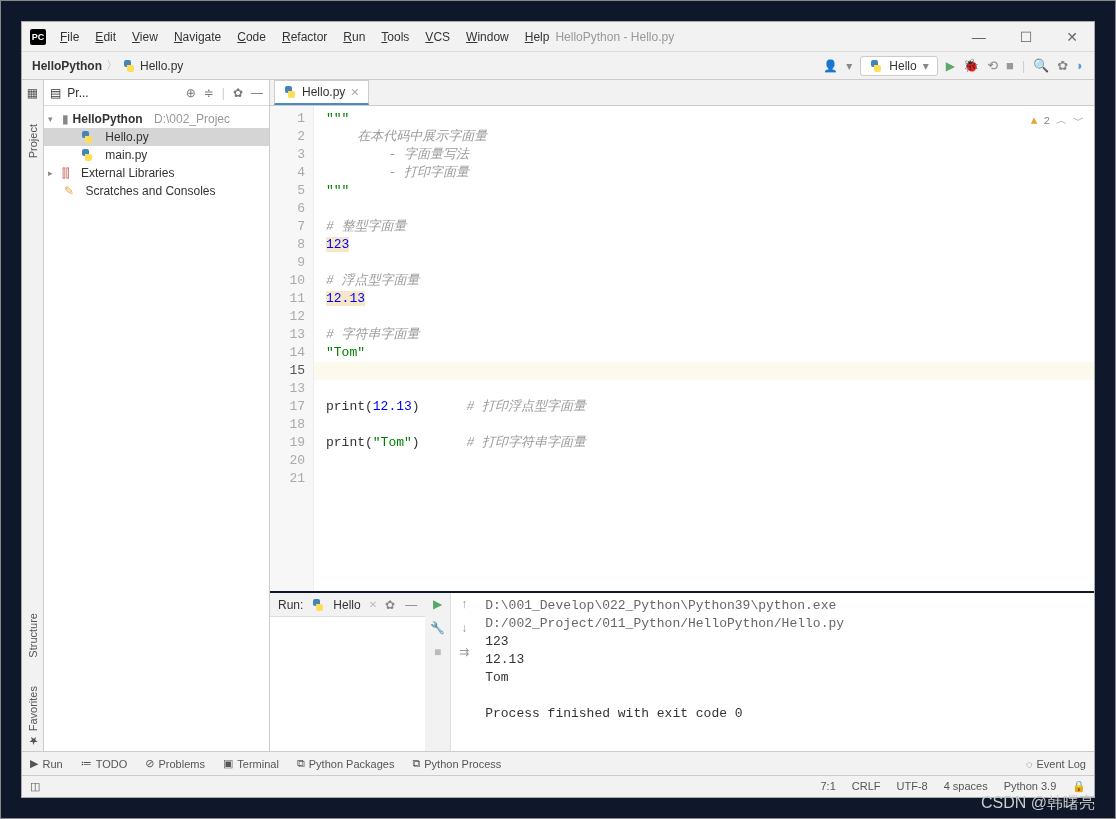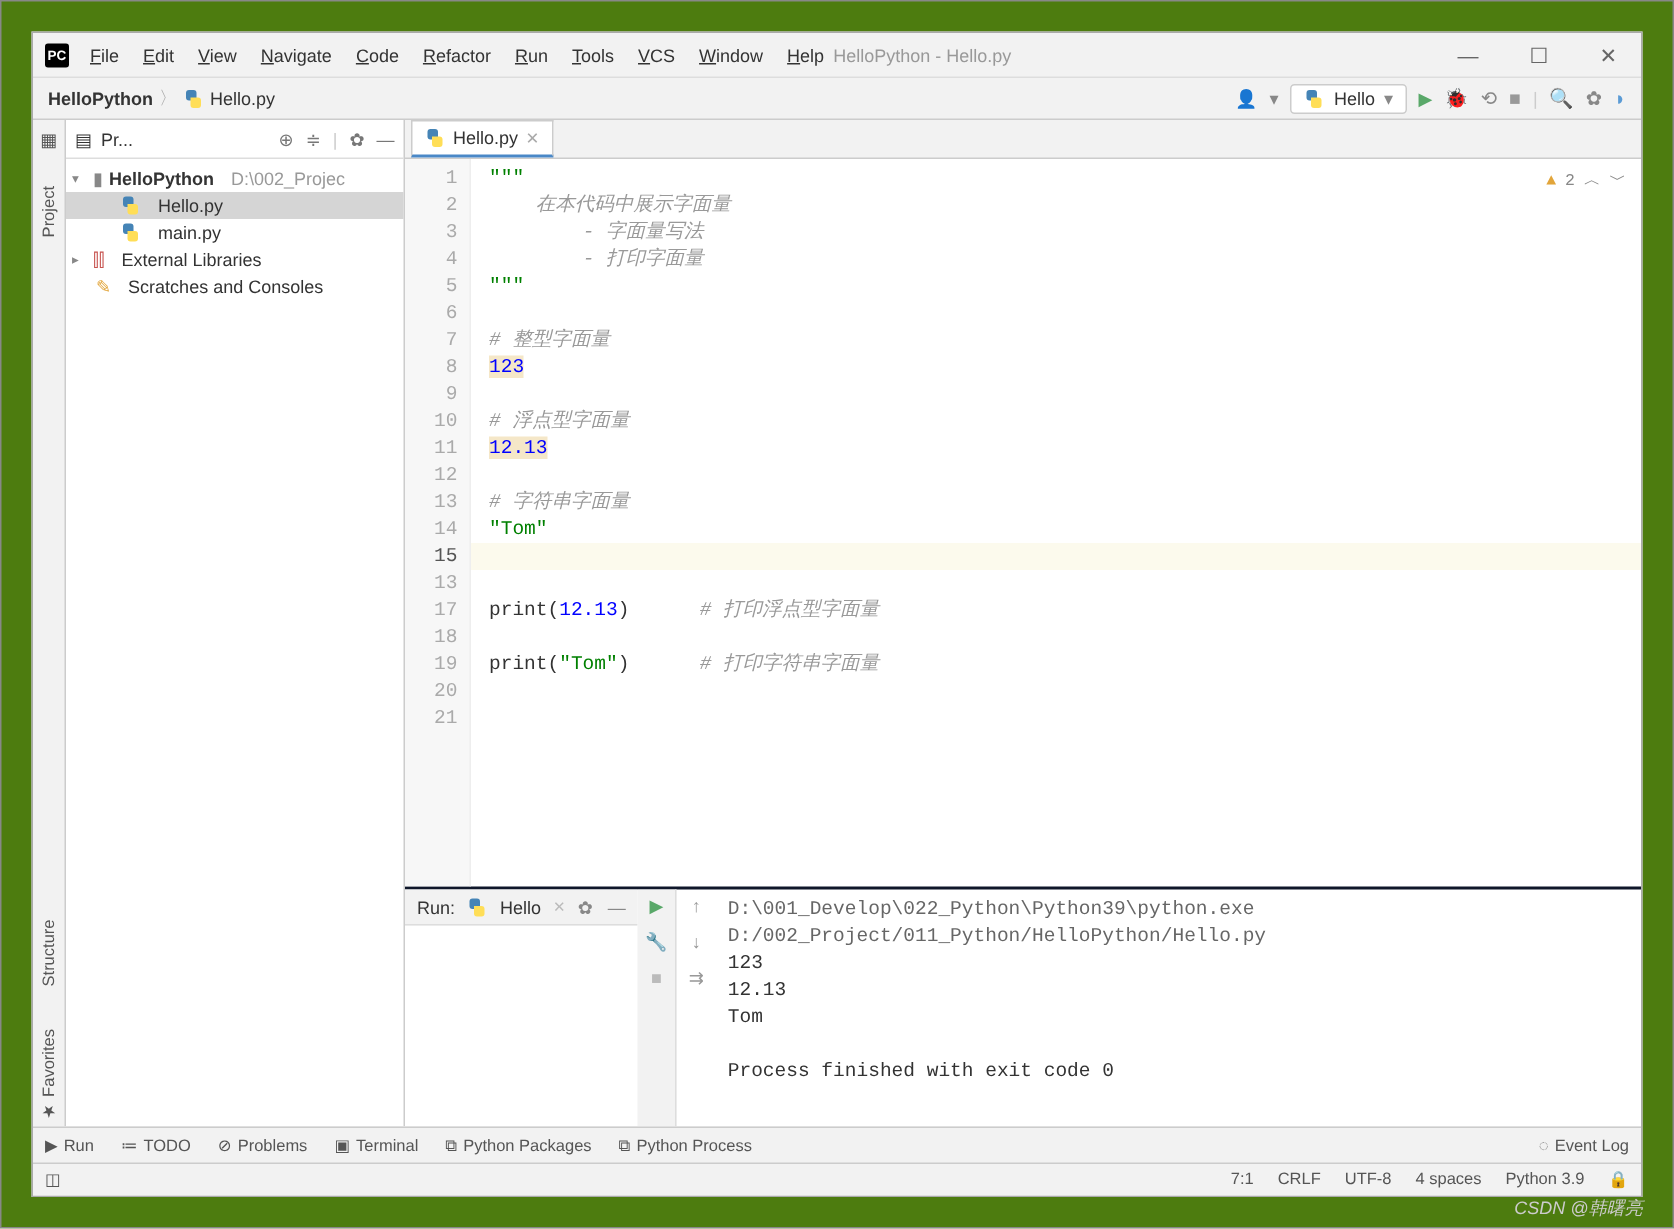--- a/index.html
+++ b/index.html
@@ -1,17 +1,17 @@
 <!DOCTYPE html>
 <html><head>
 <meta charset="utf-8">
 <style>
 * { box-sizing: border-box; margin: 0; padding: 0; }
 body { font-family: "Segoe UI", Arial, sans-serif; font-size: 12px; background: #fff; color: #333; }
-.window { width: 1116px; height: 819px; border: 1px solid #888; position: relative; background: #4d7c0f; box-shadow: 0 0 10px rgba(0,0,0,0.2); margin: 0 auto; }
+.window { width: 1116px; height: 819px; border: 1px solid #888; position: relative; background: #0f172a; box-shadow: 0 0 10px rgba(0,0,0,0.2); margin: 0 auto; }
 .inner { position: absolute; top: 20px; left: 20px; right: 20px; bottom: 20px; border: 1px solid #aaa; display: flex; flex-direction: column; background: #f2f2f2; }
 
 
 .titlebar { height: 30px; display: flex; align-items: center; padding: 0 8px; background: #f2f2f2; border-bottom: 1px solid #ddd; }
 .app-icon { width: 16px; height: 16px; background: #000; color: #fff; font-size: 9px; font-weight: bold; display: flex; align-items: center; justify-content: center; margin-right: 8px; border-radius: 2px; }
 .menubar { display: flex; gap: 4px; }
 .menubar span { padding: 4px 6px; cursor: pointer; }
 .menubar span u { text-decoration: underline; }
 .title-text { color: #999; }
 .win-controls { margin-left: auto; display: flex; gap: 18px; color: #666; font-size: 14px; }
@@ -82,21 +82,21 @@
 
 
 .bottom-tabs { height: 24px; display: flex; align-items: center; padding: 0 8px; background: #f2f2f2; border-top: 1px solid #ccc; gap: 18px; font-size: 11px; color: #555; }
 .bottom-tabs .tab { display: flex; align-items: center; gap: 4px; cursor: pointer; }
 .bottom-tabs .right { margin-left: auto; }
 
 
 .statusbar { height: 22px; display: flex; align-items: center; padding: 0 8px; background: #f2f2f2; border-top: 1px solid #ccc; font-size: 11px; color: #555; gap: 16px; }
 .statusbar .right { margin-left: auto; display: flex; gap: 16px; }
 
-.watermark { position: absolute; bottom: 4px; right: 20px; color: #ccc; font-size: 12px; font-style: italic; }
+.watermark { position: absolute; bottom: 4px; right: 20px; color: #ccc; font-size: 16px; }
 
 .py-logo { display: inline-block; width: 14px; height: 14px; position: relative; }
 .py-logo::before { content: ""; position: absolute; width: 7px; height: 7px; background: #4584b6; border-radius: 2px 2px 0 2px; top: 1px; left: 2px; }
 .py-logo::after { content: ""; position: absolute; width: 7px; height: 7px; background: #ffde57; border-radius: 0 2px 2px 2px; bottom: 1px; right: 2px; }
 </style>
 </head>
 <body>
 
 <div class="window">
 <div class="inner">

